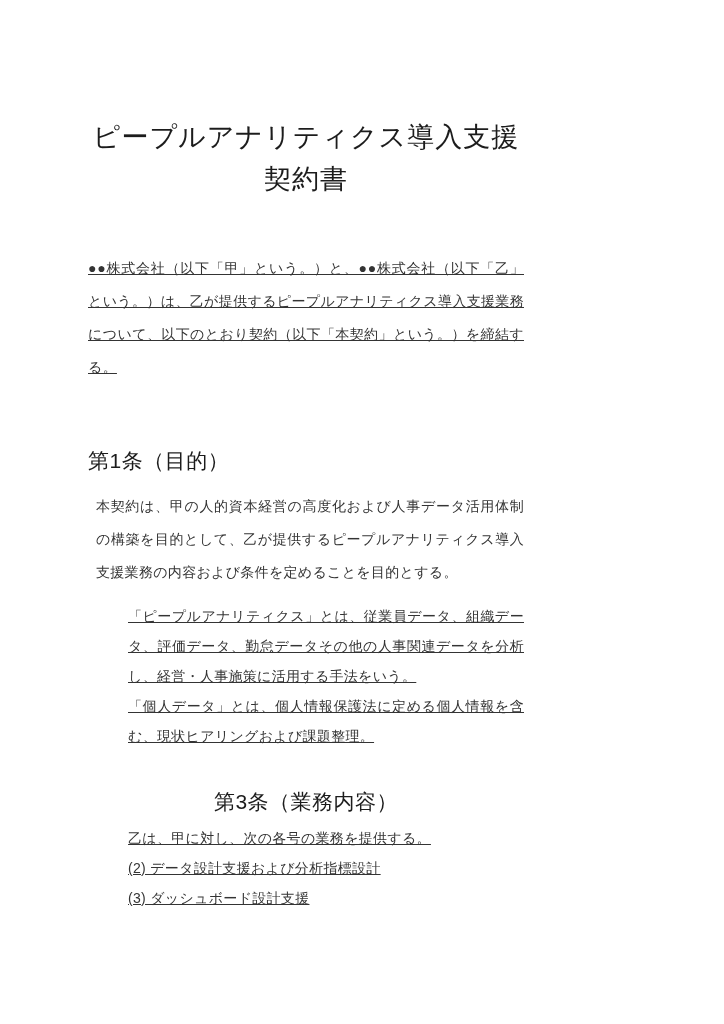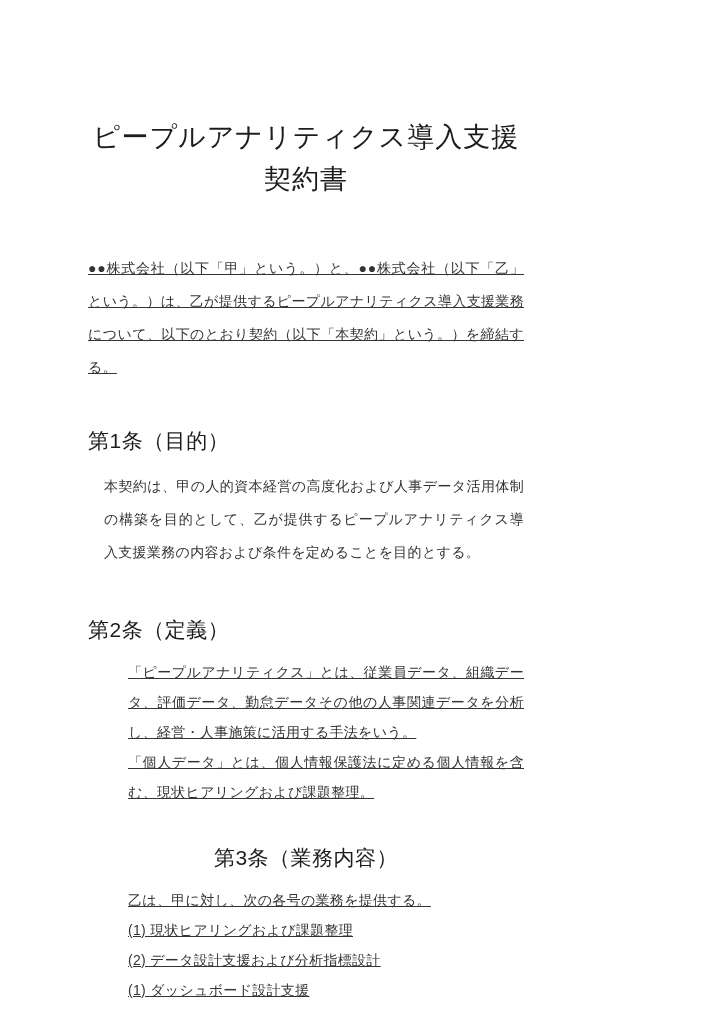--- a/index.html
+++ b/index.html
@@ -37,74 +37,72 @@
     text-decoration: underline;
   }
   .article-heading {
     margin: 0;
     font-size: 21px;
     font-weight: 500;
     line-height: 30px;
     color: #1c1c1c;
     letter-spacing: 0.5px;
   }
-  .article-purpose .article-heading   { margin-top: 42px; }
+  .article-purpose .article-heading   { margin-top: 62px; }
   .article-definitions .article-heading { margin-top: 46px; }
   .article-services .article-heading  { margin-top: 36px; text-align: center; }
   .article-body {
-    margin: 14px 0 0 16px;
+    margin: 14px 0 0 8px;
     font-size: 14px;
     line-height: 33px;
     text-align: justify;
     letter-spacing: 0.3px;
   }
   .clause-block {
     margin: 12px 0 0 0;
     padding-left: 40px;
     font-size: 14px;
     line-height: 30px;
     letter-spacing: 0.3px;
     text-decoration: underline;
   }
   .clause-block p {
     margin: 0;
     text-align: justify;
   }
   .article-services .clause-block {
-    margin-top: 12px;
+    margin-top: 6px;
   }
   .article-services .clause-block p {
     text-align: left;
   }
 </style>
 </head>
 <body>
 
 <div class="page">
 
   <h1 class="doc-title">ピープルアナリティクス導入支援契約書</h1>
 
   <p class="preamble">●●株式会社（以下「甲」という。）と、●●株式会社（以下「乙」という。）は、乙が提供するピープルアナリティクス導入支援業務について、以下のとおり契約（以下「本契約」という。）を締結する。</p>
 
   <section class="article article-purpose">
     <h2 class="article-heading">第1条（目的）</h2>
     <p class="article-body">本契約は、甲の人的資本経営の高度化および人事データ活用体制の構築を目的として、乙が提供するピープルアナリティクス導入支援業務の内容および条件を定めることを目的とする。</p>
   </section>
 
   <section class="article article-definitions">
-    <h2 class="article-heading">第2条（定義）</h2>
     <div class="clause-block">
       <p>「ピープルアナリティクス」とは、従業員データ、組織データ、評価データ、勤怠データその他の人事関連データを分析し、経営・人事施策に活用する手法をいう。</p>
       <p>「個人データ」とは、個人情報保護法に定める個人情報を含む、現状ヒアリングおよび課題整理。</p>
     </div>
   </section>
 
   <section class="article article-services">
     <h2 class="article-heading">第3条（業務内容）</h2>
     <div class="clause-block">
       <p>乙は、甲に対し、次の各号の業務を提供する。</p>
-      <p>(1) 現状ヒアリングおよび課題整理</p>
       <p>(2) データ設計支援および分析指標設計</p>
-      <p>(1) ダッシュボード設計支援</p>
+      <p>(3) ダッシュボード設計支援</p>
     </div>
   </section>
 
 </div>
 
 </body></html>

